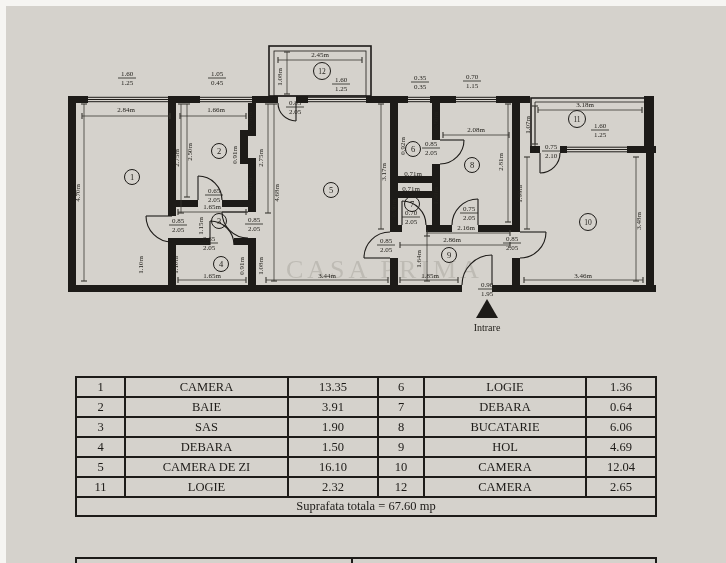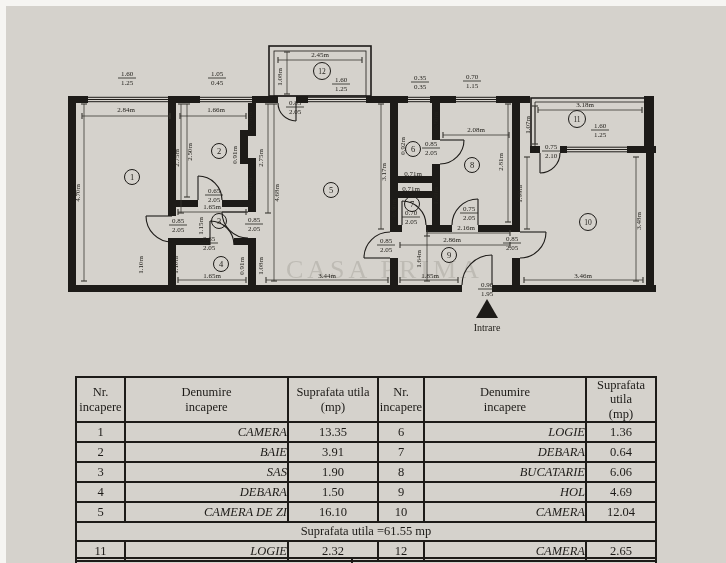--- a/index.html
+++ b/index.html
@@ -17,21 +17,21 @@
   .fr line{stroke:#25231e;stroke-width:0.8;}
   .room circle{fill:none;stroke:#1d1b18;stroke-width:1;}
   .room text{font-size:8.5px;text-anchor:middle;}
   .room.sm text{font-size:7.5px;}
   #watermark{font-size:26px;letter-spacing:4px;fill:#b9b6af;opacity:.8;}
   #intrare-text{font-size:10px;text-anchor:middle;}
   #areas{position:absolute;left:75px;top:376px;width:582px;border-collapse:collapse;table-layout:fixed;font-size:12.5px;color:#1c1a17;}
   #areas td,#areas th{border:2px solid #1d1b18;padding:0;height:18px;overflow:hidden;}
   #areas th{font-weight:normal;white-space:pre-line;height:37px;line-height:1.15;text-align:center;}
   #areas td.c{text-align:center;}
-  #areas td.n{text-align:right;font-style:italic;}
+  #areas td.n{text-align:center;}
   #areas td.span{text-align:center;height:17px;}
   #footer-box{position:absolute;left:75px;top:557px;width:578px;height:12px;border:2px solid #1d1b18;border-bottom:none;}
   #footer-div{position:absolute;left:274px;top:0;width:2px;height:12px;background:#1d1b18;}
   #footer-text{position:absolute;left:150px;top:2px;font-size:12px;color:rgba(50,48,44,.38);}
 </style>
 </head>
 <body>
 
 <div id="paper"></div>
 
@@ -399,34 +399,20 @@
 <table id="areas">
   <colgroup>
       <col style="width:49px">
       <col style="width:163px">
       <col style="width:90px">
       <col style="width:46px">
       <col style="width:162px">
       <col style="width:70px">
     </colgroup>
   <tbody>
-      <tr>
-    <th>Nr.
-incapere</th>
-    <th>Denumire
-incapere</th>
-    <th>Suprafata utila
-(mp)</th>
-    <th>Nr.
-incapere</th>
-    <th>Denumire
-incapere</th>
-    <th>Suprafata utila
-(mp)</th>
-  </tr>
   <tr>
     <td class="c">1</td>
     <td class="n">CAMERA</td>
     <td class="c">13.35</td>
     <td class="c">6</td>
     <td class="n">LOGIE</td>
     <td class="c">1.36</td>
   </tr>
   <tr>
     <td class="c">2</td>
@@ -454,23 +440,20 @@
   </tr>
   <tr>
     <td class="c">5</td>
     <td class="n">CAMERA DE ZI</td>
     <td class="c">16.10</td>
     <td class="c">10</td>
     <td class="n">CAMERA</td>
     <td class="c">12.04</td>
   </tr>
   <tr>
-    <td class="span" colspan="6">Suprafata utila =61.55 mp</td>
-  </tr>
-  <tr>
     <td class="c">11</td>
     <td class="n">LOGIE</td>
     <td class="c">2.32</td>
     <td class="c">12</td>
     <td class="n">CAMERA</td>
     <td class="c">2.65</td>
   </tr>
   <tr>
     <td class="span" colspan="6">Suprafata totala = 67.60  mp</td>
   </tr>

